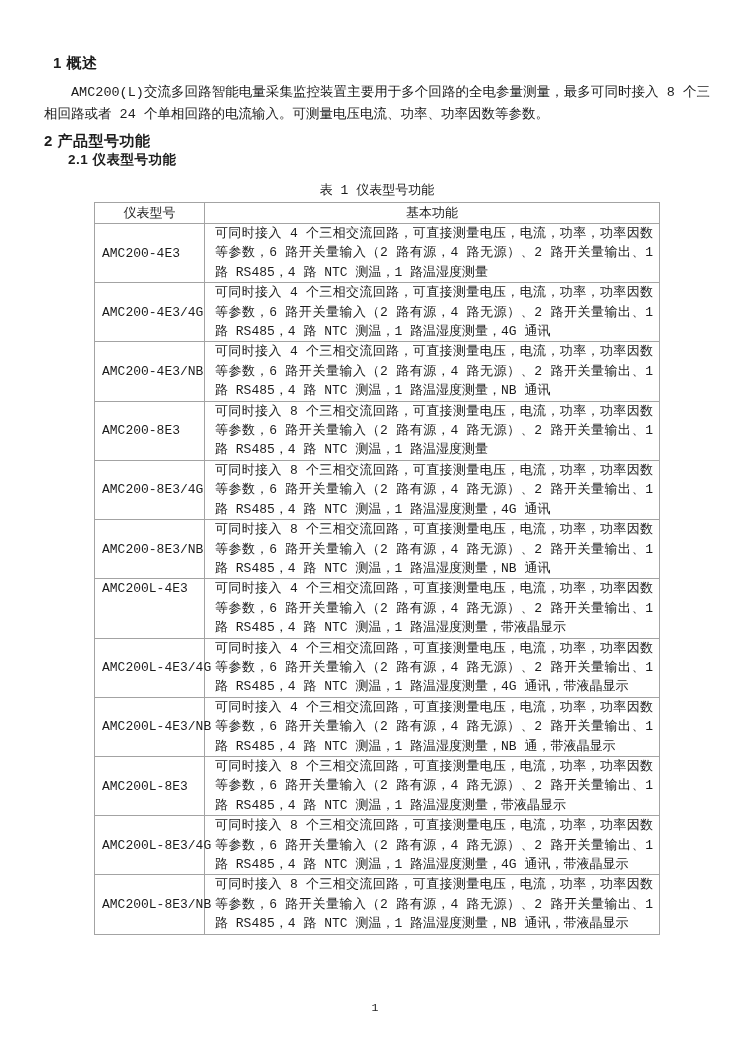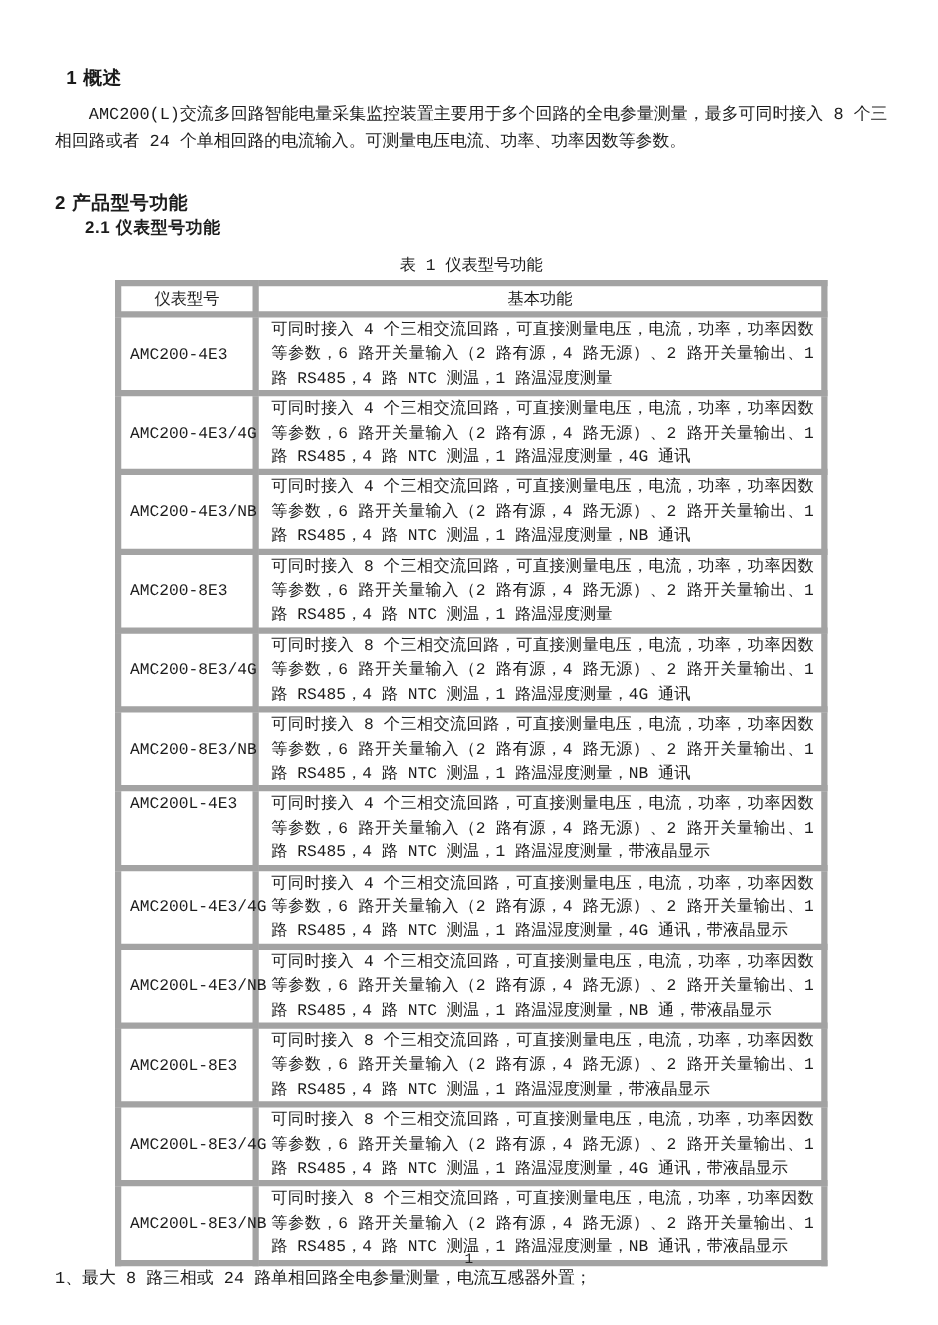--- a/index.html
+++ b/index.html
@@ -24,21 +24,21 @@
     letter-spacing: 0.5px;
   }
   .h1-overview { margin-left: 9px; }
   .intro {
     font-size: 13.5px;
     line-height: 21.5px;
     text-indent: 2em;
     text-align: justify;
     margin-top: 10px;
   }
-  .h2-section { margin-top: 28px; }
+  .h2-section { margin-top: 6px; }
   .h-minor {
     font-family: "Liberation Sans", "DejaVu Sans", sans-serif;
     font-weight: bold;
     font-size: 13.5px;
     line-height: 20px;
     letter-spacing: 0.5px;
     margin-left: 24px;
   }
   .table-caption {
     font-size: 13px;
@@ -46,21 +46,21 @@
     margin-top: 12px;
     line-height: 17px;
   }
   table.model-table {
     width: 565px;
     margin: 3px auto 0 auto;
     border-collapse: collapse;
     table-layout: fixed;
   }
   table.model-table th, table.model-table td {
-    border: 5px solid #a3a3a3;
+    border: 1px solid #a3a3a3;
     font-weight: normal;
     font-size: 13px;
     margin-top: 41px;
   }
   col.c-model { width: 110px; }
   col.c-func  { width: 455px; }
   table.model-table th {
     height: 21px;
     text-align: center;
     padding: 1px 2px;
@@ -171,17 +171,16 @@
         <td class="func">可同时接入 8 个三相交流回路，可直接测量电压，电流，功率，功率因数等参数，6 路开关量输入（2 路有源，4 路无源）、2 路开关量输出、1 路 RS485，4 路 NTC 测温，1 路温湿度测量，4G 通讯，带液晶显示</td>
       </tr>
       <tr>
         <td class="model">AMC200L-8E3/NB</td>
         <td class="func">可同时接入 8 个三相交流回路，可直接测量电压，电流，功率，功率因数等参数，6 路开关量输入（2 路有源，4 路无源）、2 路开关量输出、1 路 RS485，4 路 NTC 测温，1 路温湿度测量，NB 通讯，带液晶显示</td>
       </tr>
     </tbody>
   </table>
 
 
-  <p class="feature-item">1、最大 8 路三相或 24 路单相回路全电参量测量，电流互感器外置；</p>
 
   <div class="page-number">1</div>
 
 </div>
 
 </body></html>

